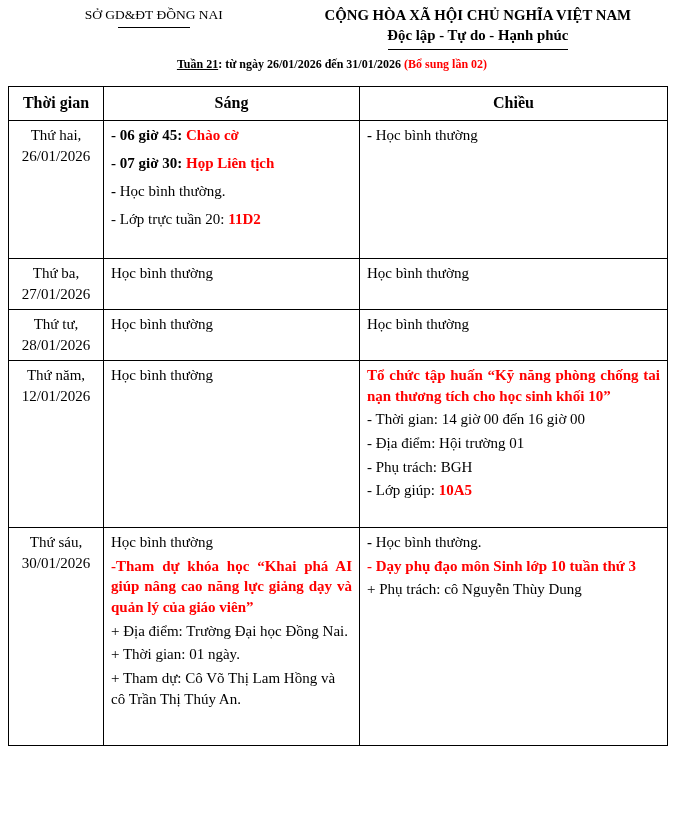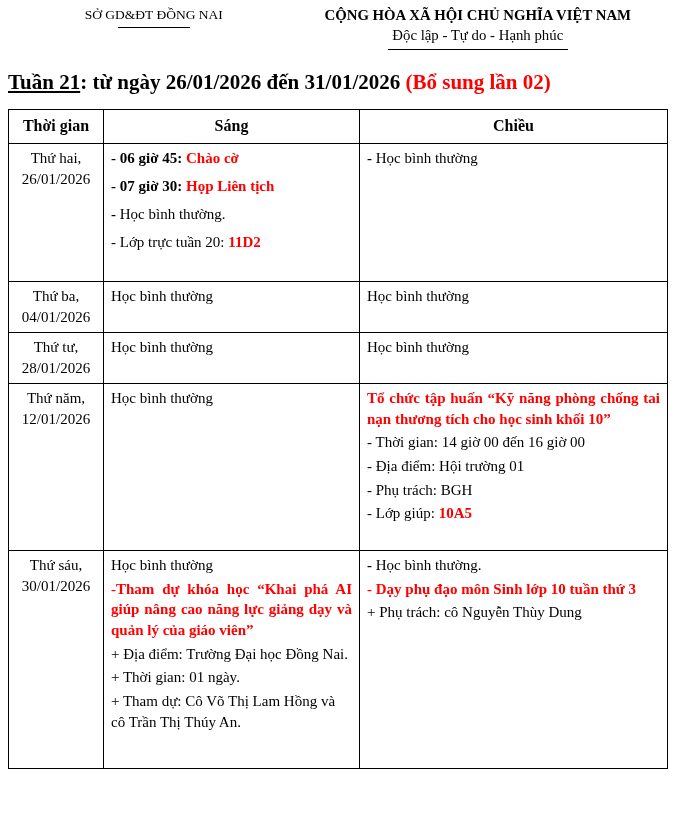--- a/index.html
+++ b/index.html
@@ -9,31 +9,31 @@
     color:#000;font-size:15px;
   }
   .page{padding:6px 20px 0 8px;}
   
   .header{display:flex;align-items:flex-start;}
   .header-left{width:45%;text-align:center;line-height:1.35;}
   .header-right{width:55%;text-align:center;line-height:1.35;}
   .hl1{font-size:13.5px;}
   .hl2{font-size:14.5px;font-weight:bold;}
   .hr1{font-size:14.8px;font-weight:bold;}
-  .hr2{font-size:14.8px;font-weight:normal;}
+  .hr2{font-size:14.8px;font-weight:bold;}
   .rule{height:0;border-bottom:1.5px solid #000;margin:3px auto 0 auto;}
   .rule.short{width:72px;}
   .rule.long{width:180px;}
   
   .dateline{
     margin-top:16px;font-style:italic;font-size:15.5px;
     text-align:right;padding-right:76px;white-space:pre-wrap;
   }
   .doc-title{margin-top:18px;text-align:center;font-weight:bold;font-size:17px;letter-spacing:.2px;}
-  .doc-subtitle{margin-top:20px;font-weight:bold;font-size:21px;}
+  .doc-subtitle{margin-top:7px;text-align:center;font-weight:bold;font-size:12px;}
   .doc-subtitle .u{text-decoration:underline;}
   .s-r{color:var(--red,#FF0000);font-weight:bold;}
   .s-b{font-weight:bold;}
   
   table.sched{
     border-collapse:collapse;table-layout:fixed;
     width:660px;margin:14px auto 8px auto;
   }
   table.sched th,table.sched td{
     border:1.6px solid #000;vertical-align:top;
@@ -98,21 +98,21 @@
             <p><span class="s-b">- </span><span class="s-n">Học bình thường.</span></p>
             <p><span class="s-n">- Lớp trực tuần 20: </span><span class="s-r">11D2</span></p>
           </td>
           <td>
             <p><span class="s-b">- </span><span class="s-n">Học bình thường</span></p>
           </td>
         </tr>
         <tr>
           <td class="time">
             <div>Thứ ba,</div>
-            <div>04/01/2026</div>
+            <div>27/01/2026</div>
           </td>
           <td>
             <p><span class="s-n">Học bình thường</span></p>
           </td>
           <td>
             <p><span class="s-n">Học bình thường</span></p>
           </td>
         </tr>
         <tr>
           <td class="time">

